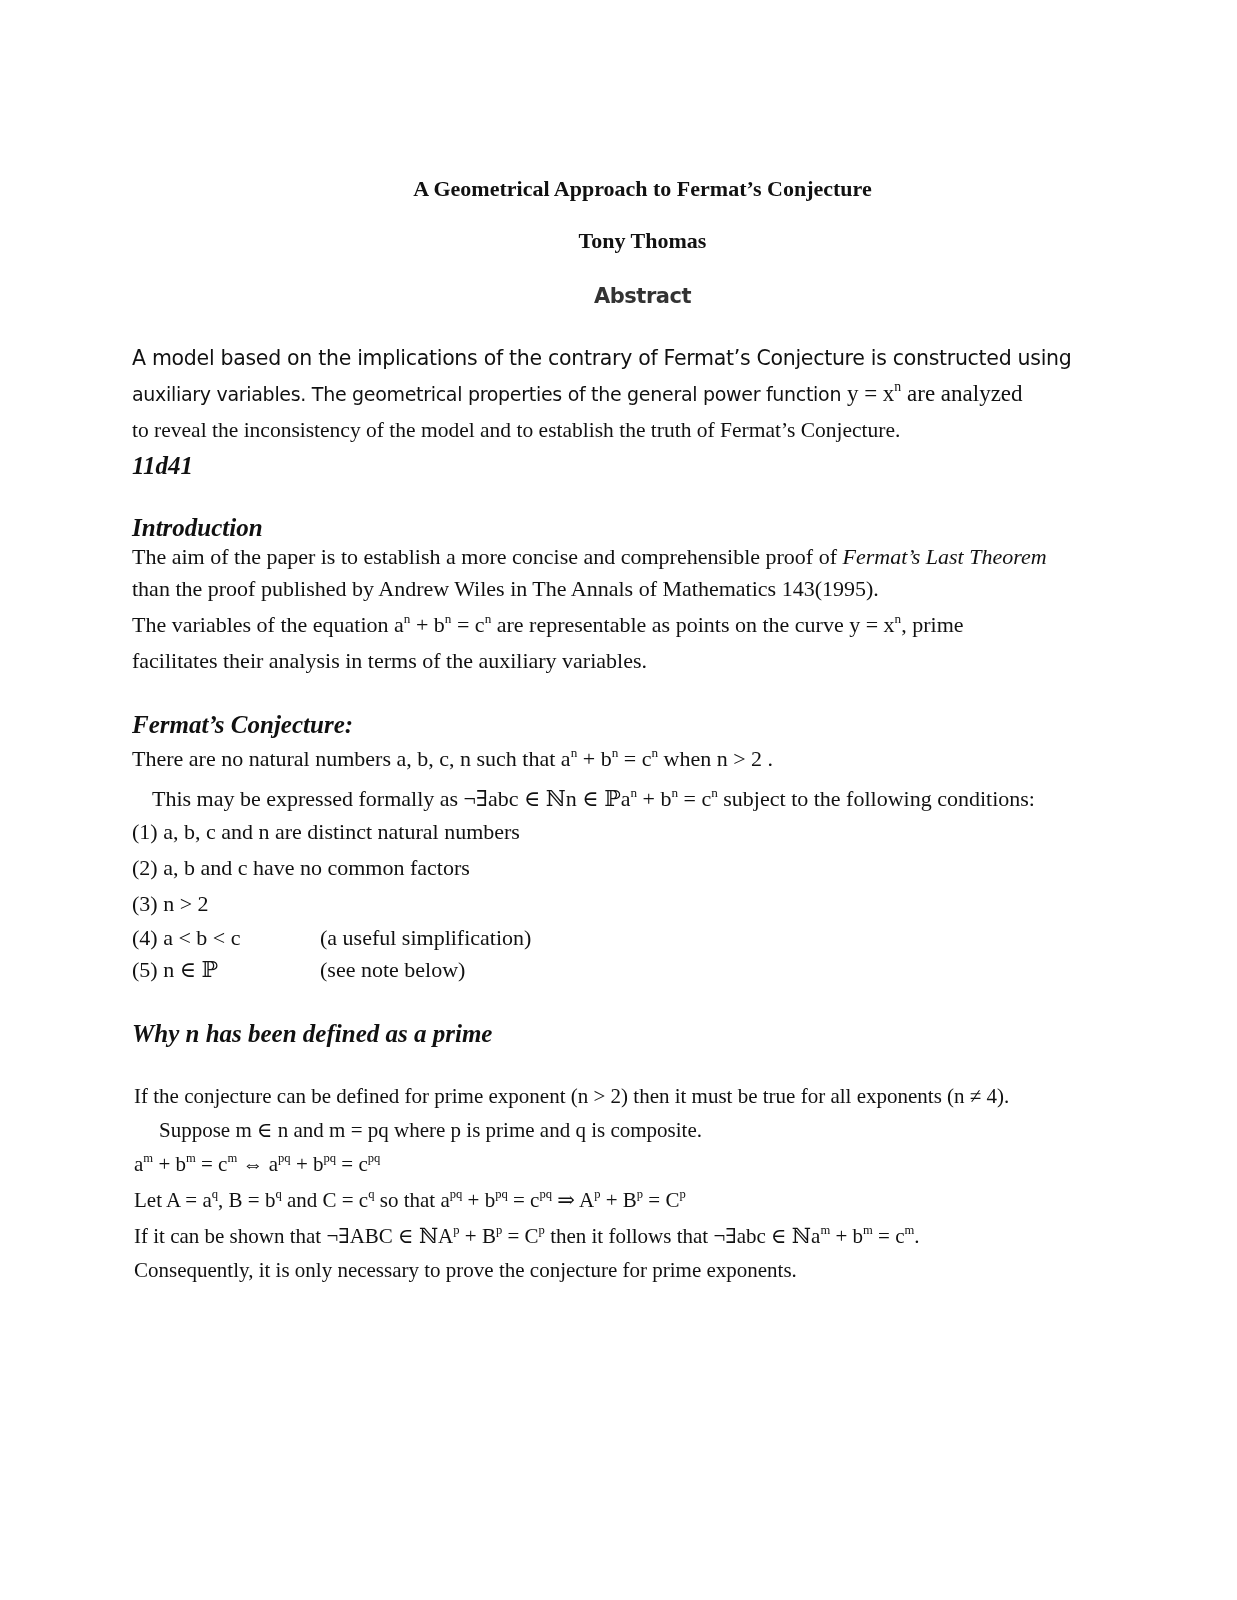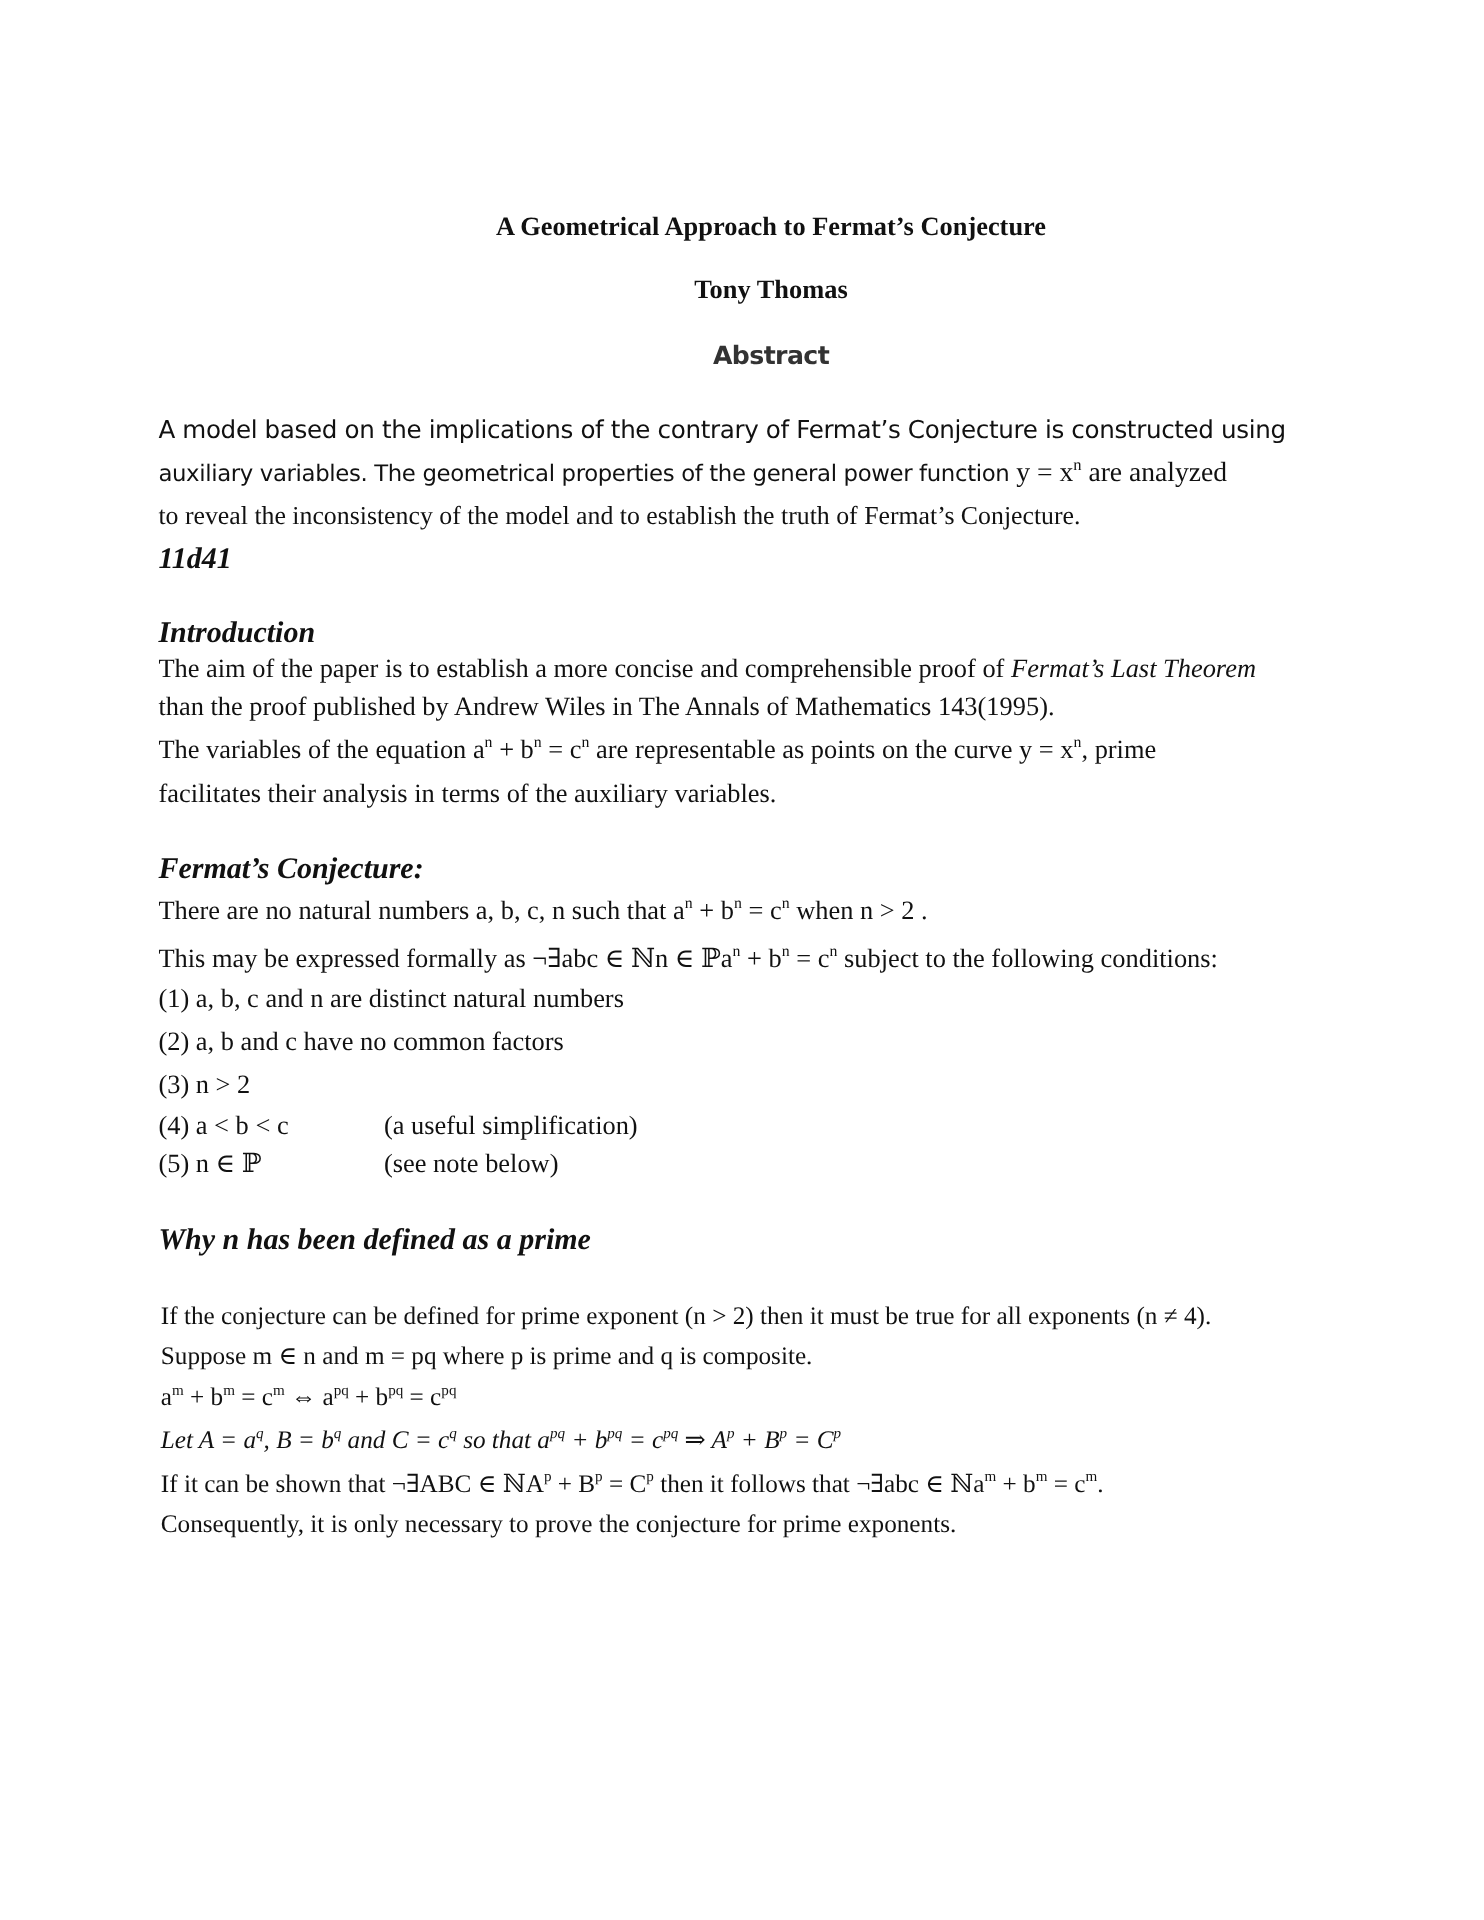--- a/index.html
+++ b/index.html
@@ -41,36 +41,36 @@
 <div class="abs body-text" style="top:576px;">than the proof published by Andrew Wiles in The Annals of Mathematics 143(1995).</div>
 <div class="abs body-text" style="top:612px;">
   <span>The variables of the equation </span><span class="math"><span>a</span><sup>n</sup><span> + b</span><sup>n</sup><span> = c</span><sup>n</sup></span><span> are representable as points on the curve y = x</span><sup>n</sup><span>, prime</span>
 </div>
 <div class="abs body-text" style="top:648px;">facilitates their analysis in terms of the auxiliary variables.</div>
 
 <div class="abs head" style="top:711px;">Fermat’s Conjecture:</div>
 <div class="abs body-text" style="top:746px;">
   <span>There are no natural numbers </span><span>a, b, c, n</span><span> such that a</span><sup>n</sup><span> + b</span><sup>n</sup><span> = c</span><sup>n</sup><span> when  n &gt; 2 .</span>
 </div>
-<div class="abs body-text" style="top:786px;">
+<div class="abs body-text" style="top:786px;margin-left:20px;">
   <span>This may be expressed formally as </span><span>¬∃abc ∈ ℕn ∈ ℙa</span><sup>n</sup><span> + b</span><sup>n</sup><span> = c</span><sup>n</sup><span> subject to the following conditions:</span>
 </div>
 
 <div class="abs body-text" style="top:819px;width:600px;"><span>(1)</span> <span>a, b, c and n are distinct natural numbers</span></div>
 <div class="abs body-text" style="top:855px;width:600px;"><span>(2)</span> <span>a, b and c have no common factors</span></div>
 <div class="abs body-text" style="top:891px;width:600px;"><span>(3)</span> <span>n &gt; 2</span></div>
 <div class="abs body-text" style="top:925px;width:600px;"><span>(4)</span> <span>a &lt; b &lt; c</span><span class="note" style="left:212px;">(a useful simplification)</span></div>
 <div class="abs body-text" style="top:957px;width:600px;"><span>(5)</span> <span>n ∈ ℙ</span><span class="note" style="left:212px;">(see note below)</span></div>
 
 <div class="abs head" style="top:1020px;">Why n has been defined as a prime</div>
 
 <div class="abs sect2" style="top:1084px;">If the conjecture can be defined for prime exponent (n &gt; 2) then it must be true for all exponents (n ≠ 4).</div>
-<div class="abs sect2" style="top:1118px;">Suppose m ∈ n and m = pq where p is prime and q is composite.</div>
+<div class="abs sect2" style="top:1118px;margin-left:25px;">Suppose m ∈ n and m = pq where p is prime and q is composite.</div>
 <div class="abs sect2" style="top:1152px;">
   <span>a</span><sup>m</sup> + b<sup>m</sup> = c<sup>m</sup><span> ⇔ </span>a<sup>pq</sup> + b<sup>pq</sup> = c<sup>pq</sup>
 </div>
-<div class="abs sect2" style="top:1188px;font-style:italic;">
+<div class="abs sect2" style="top:1188px;">
   <span>Let A = a</span><sup>q</sup>, B = b<sup>q</sup> and C = c<sup>q</sup> so that a<sup>pq</sup> + b<sup>pq</sup> = c<sup>pq</sup><span> ⇒ </span>A<sup>p</sup> + B<sup>p</sup> = C<sup>p</sup>
 </div>
 <div class="abs sect2" style="top:1224px;">
   <span>If it can be shown that ¬∃ABC ∈ ℕA</span><sup>p</sup> + B<sup>p</sup> = C<sup>p</sup><span> then it follows that ¬∃abc ∈ ℕa</span><sup>m</sup> + b<sup>m</sup> = c<sup>m</sup>.
 </div>
 <div class="abs sect2" style="top:1258px;">Consequently, it is only necessary to prove the conjecture for prime exponents.</div>
 
 </body></html>

